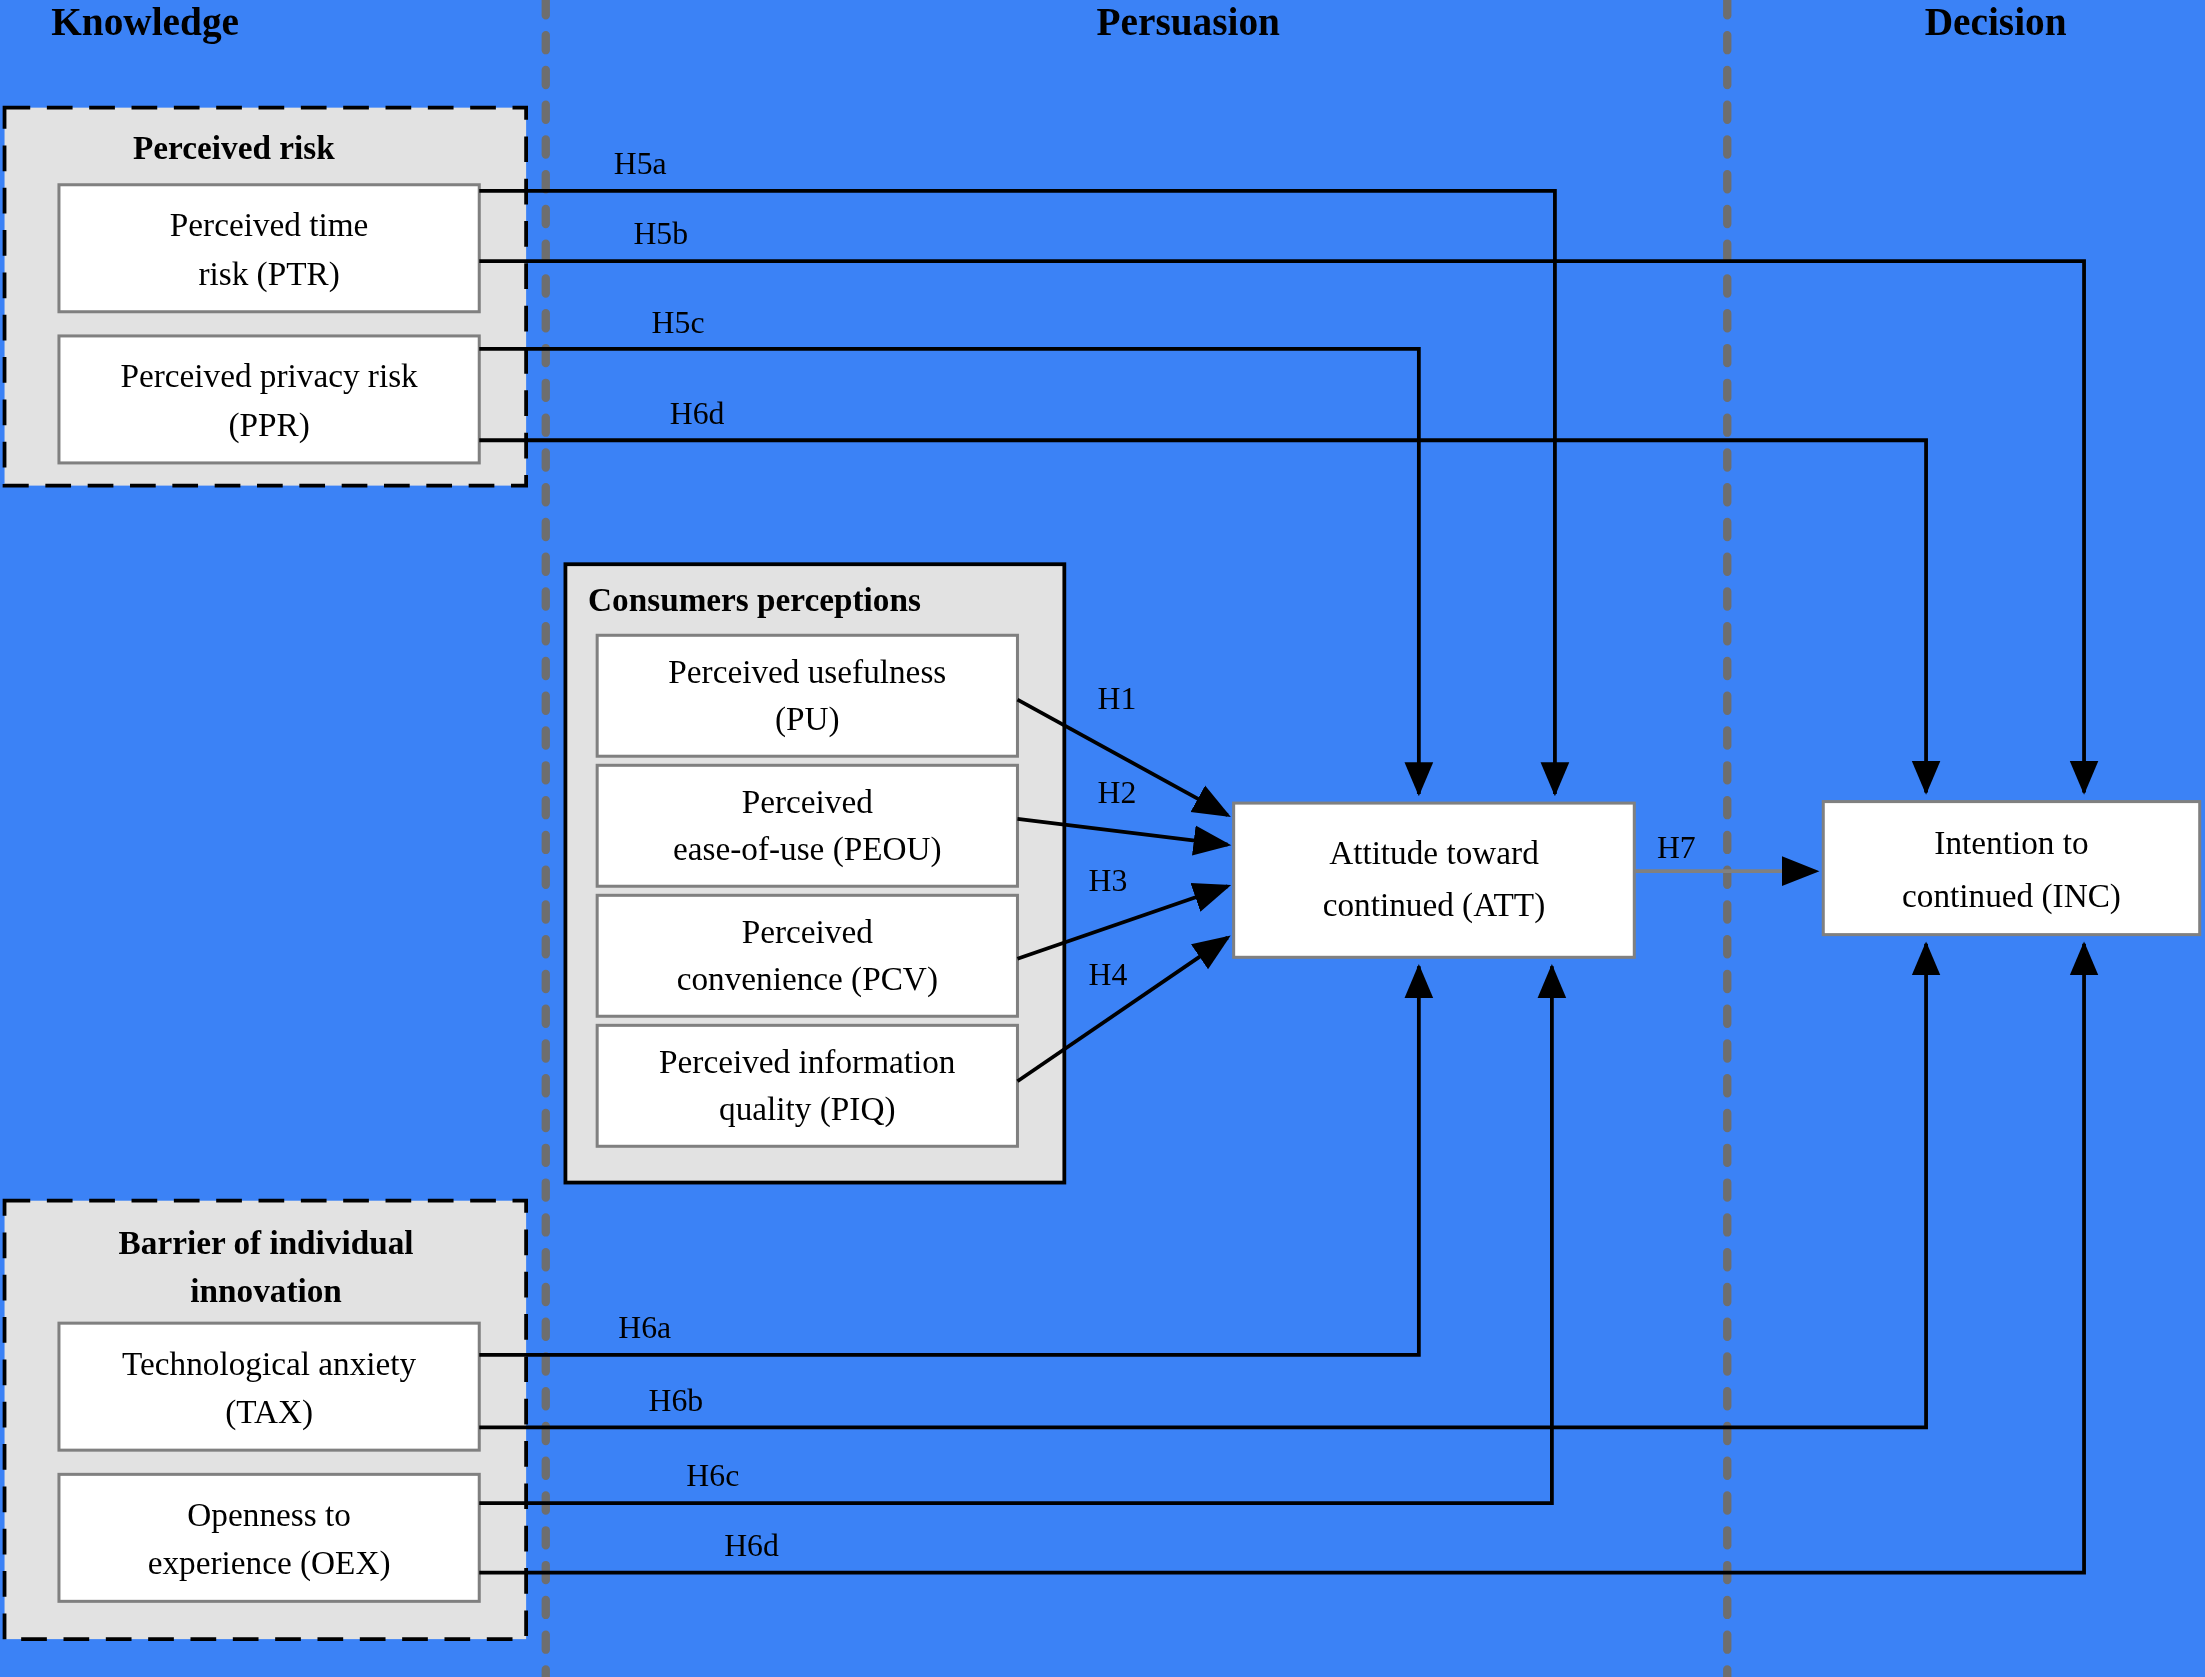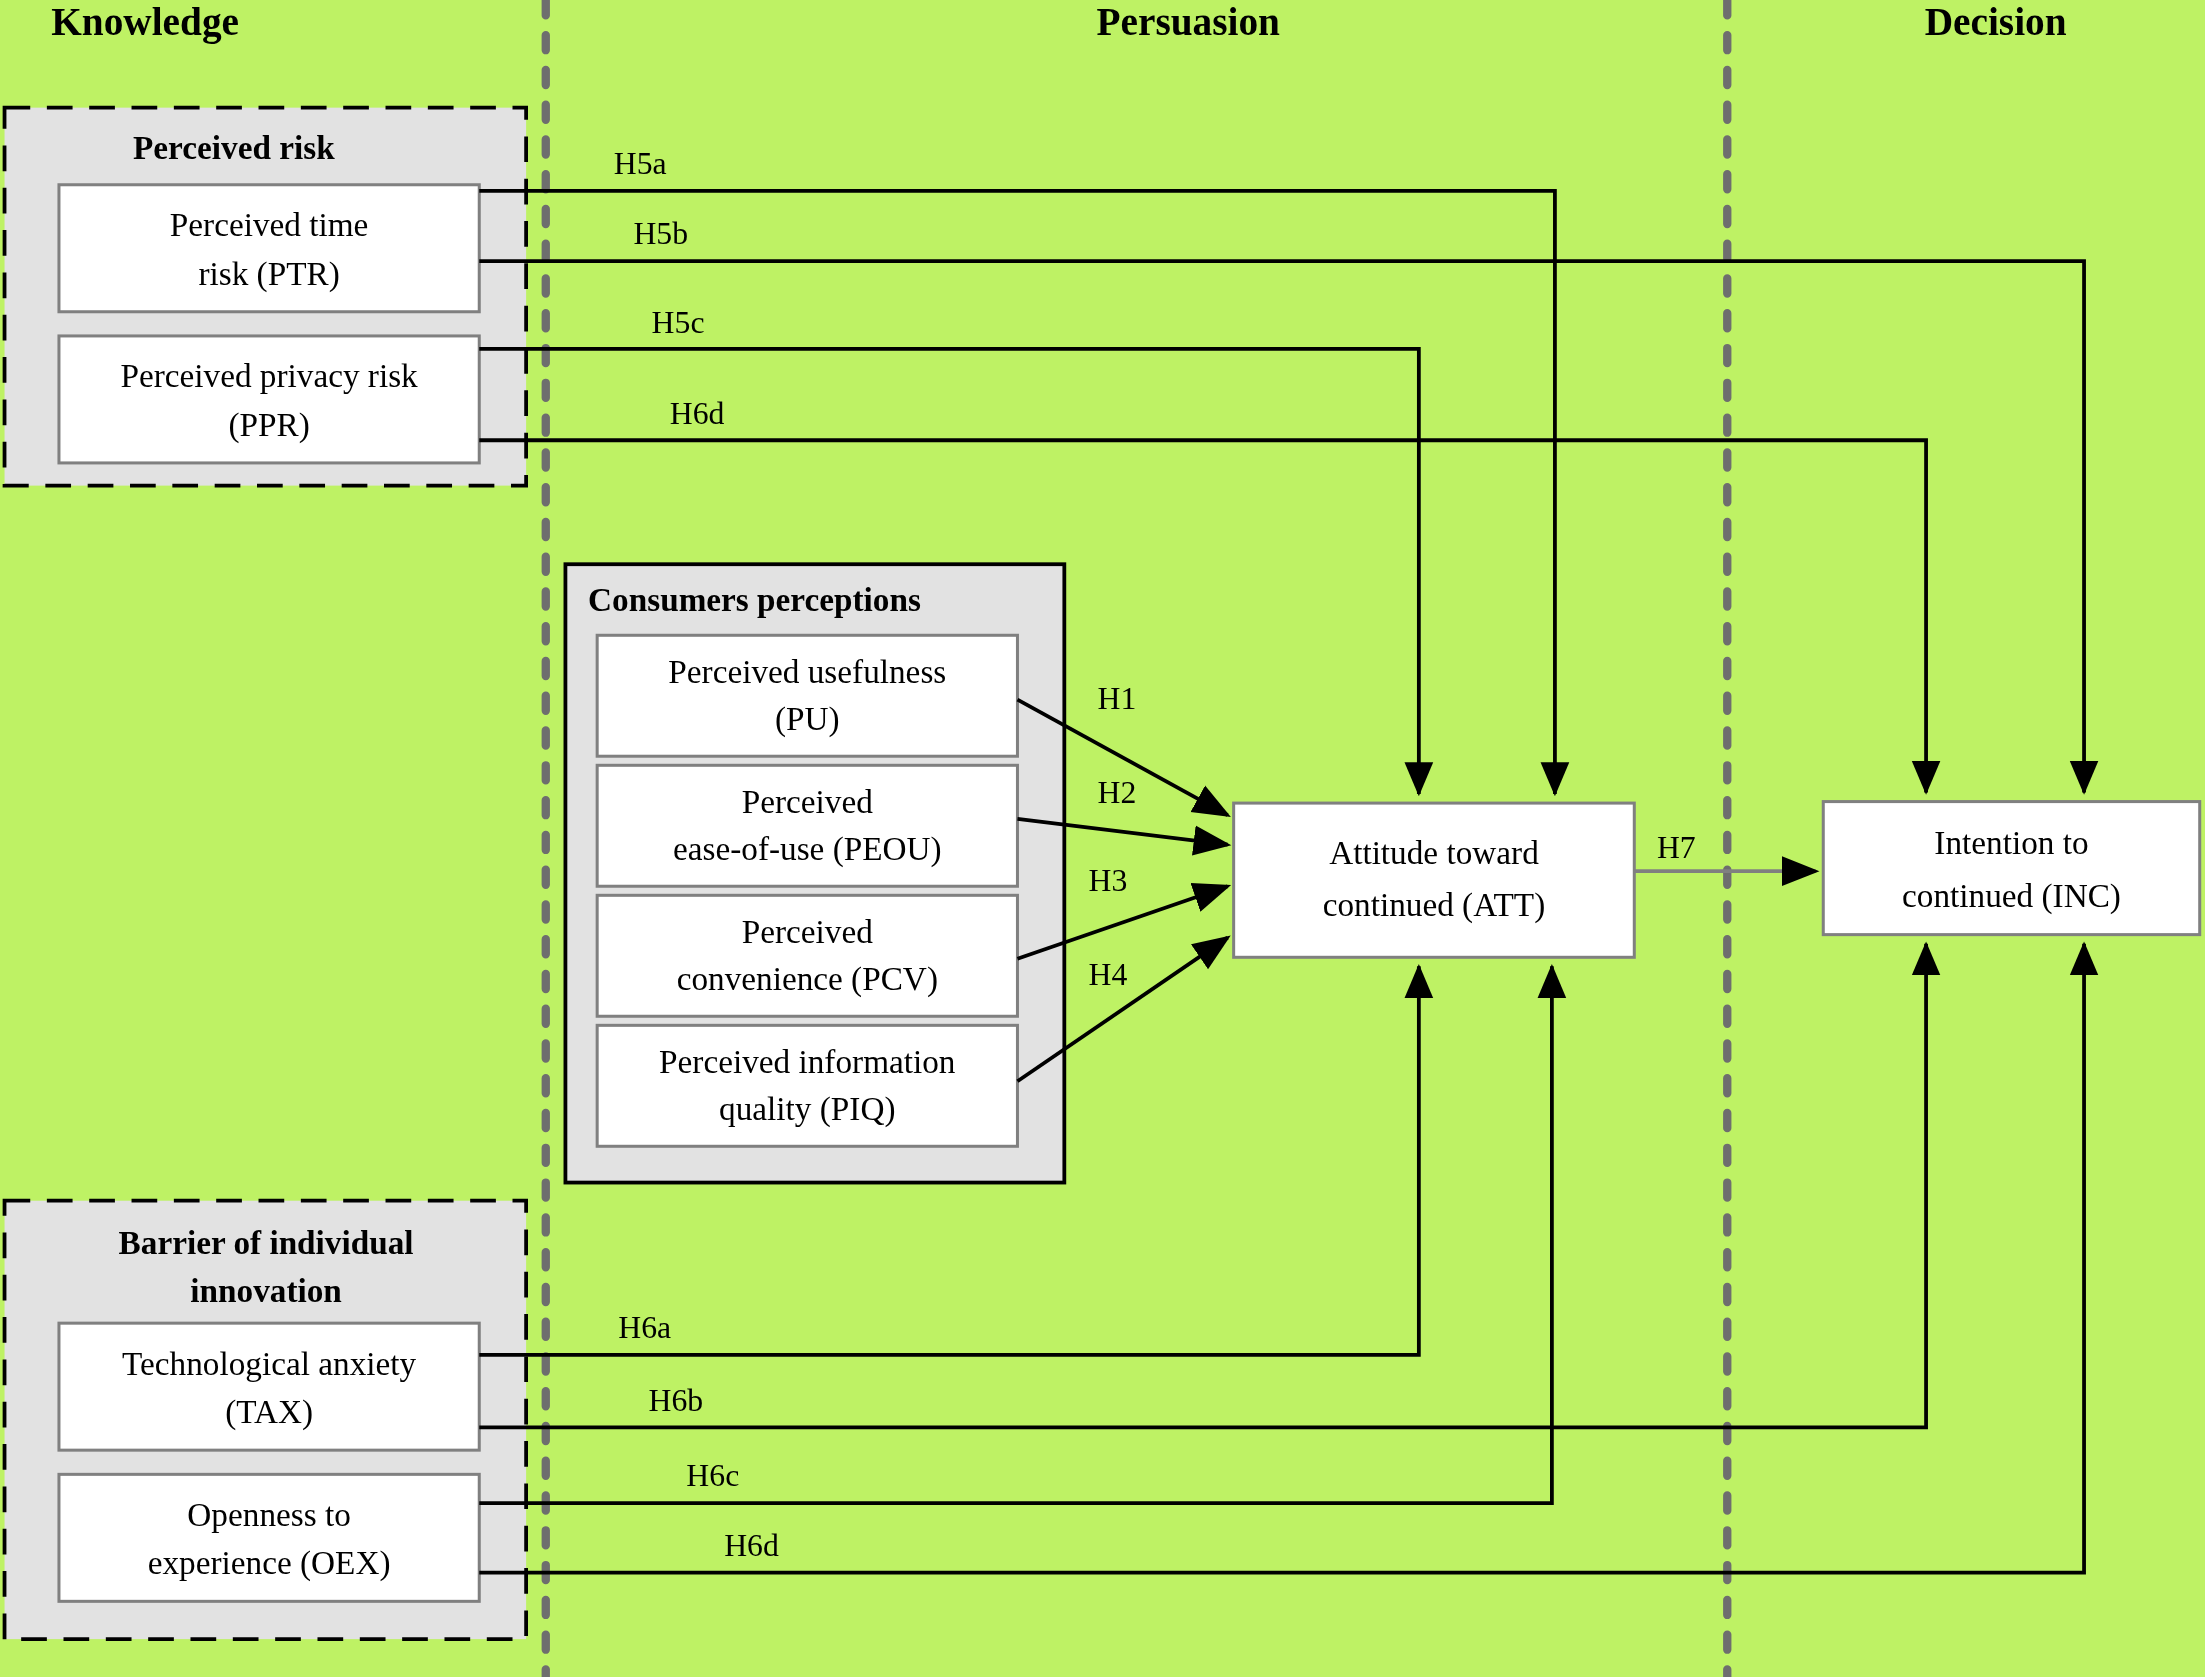--- a/index.html
+++ b/index.html
@@ -1,17 +1,17 @@
 <!DOCTYPE html>
 <html style="font-size:12px"><head>
 <meta charset="utf-8">
 <style>
   html,body{margin:0;padding:0;background:#fff;}
   body{width:2205px;height:1678px;font-family:"Liberation Serif","DejaVu Serif",serif;}
-  #stage{position:relative;width:2205px;height:1678px;overflow:hidden;background:#bef264;}
+  #stage{position:relative;width:2205px;height:1678px;overflow:hidden;background:#3b82f6;}
   svg{position:absolute;top:0;left:0;width:2205px;height:1678px;}
   .phase-title{font-weight:bold;font-size:52px;fill:#000;text-anchor:middle;}
   .group-title{font-weight:bold;font-size:44px;fill:#000;}
   .node-text{font-size:44px;fill:#000;text-anchor:middle;}
   .hyp{font-size:42px;fill:#000;}
   .grp-dashed{fill:#e2e2e2;stroke:#000;stroke-width:5;stroke-dasharray:34 22;}
   .grp-solid{fill:#e2e2e2;stroke:#000;stroke-width:5;}
   .node-box{fill:#ffffff;stroke:#808080;stroke-width:4;}
   .link{fill:none;stroke:#000;stroke-width:5;}
   .link-thin{fill:none;stroke:#808080;stroke-width:5;}

